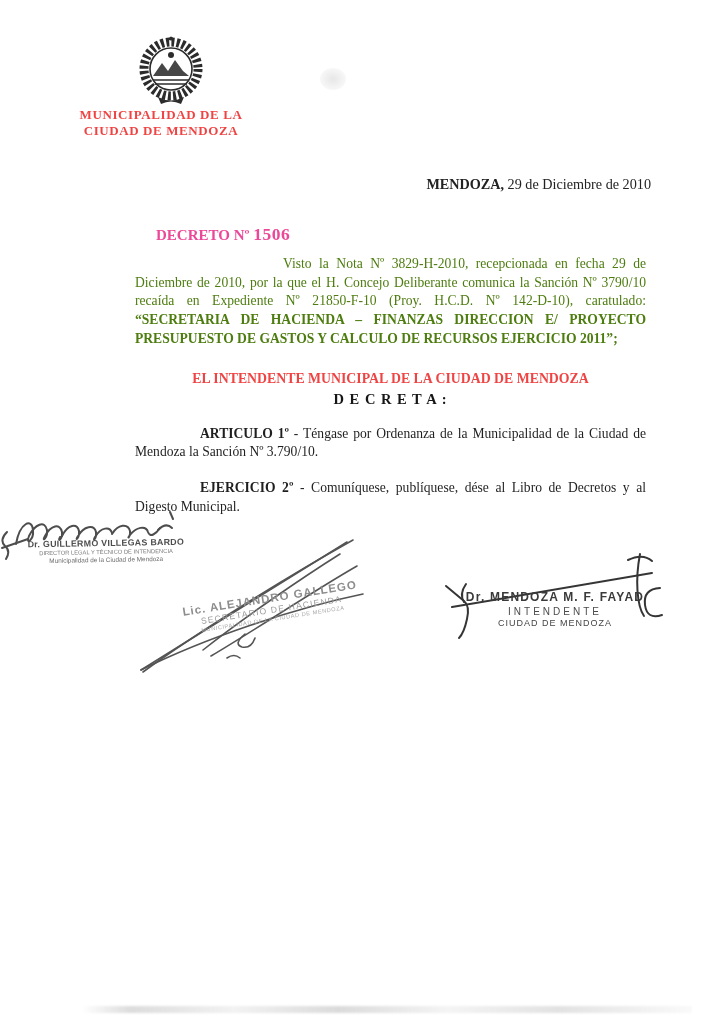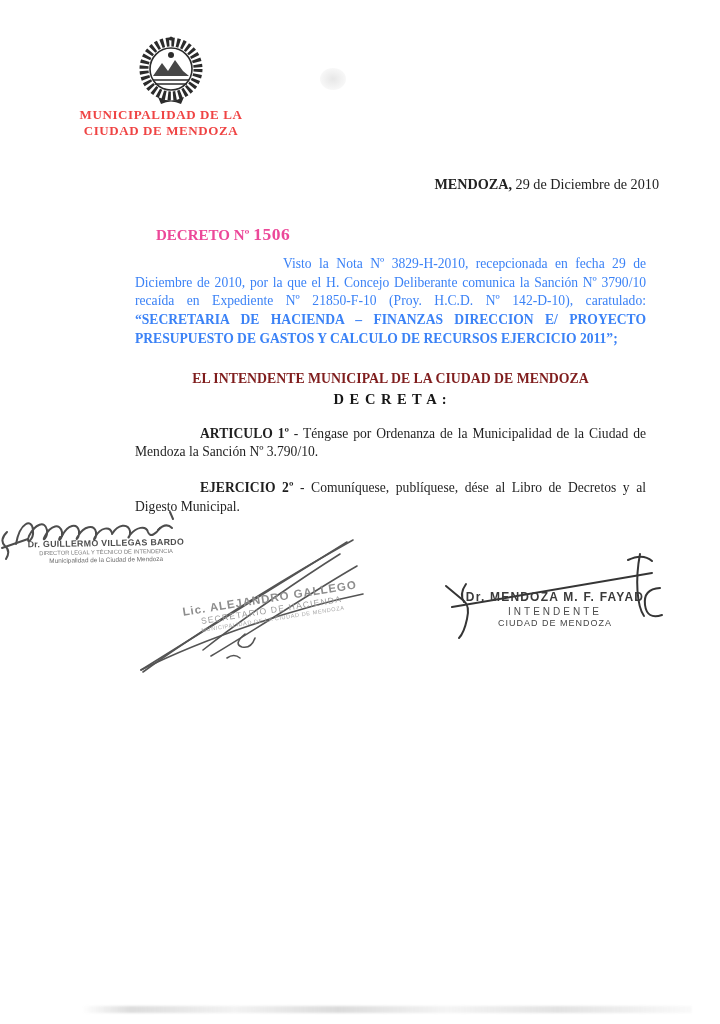--- a/index.html
+++ b/index.html
@@ -17,42 +17,42 @@
   
   .seal { position: absolute; left: 127px; top: 33px; width: 88px; height: 74px; }
   .org-name {
     position: absolute; left: 60px; top: 107px; width: 202px;
     text-align: center; font-weight: bold; font-size: 13px;
     line-height: 15.5px; letter-spacing: 0.6px; color: #ef4444;
   }
 
   
   .dateline {
-    position: absolute; top: 176px; right: 61px;
+    position: absolute; top: 176px; right: 69px;
     font-size: 14.2px; color: #222; white-space: nowrap;
   }
   .dateline .city { font-weight: bold; }
 
   
   .decree-no {
     position: absolute; left: 156px; top: 224px;
     font-weight: bold; font-size: 15px; color: #ec4899; white-space: nowrap;
   }
   .decree-no .num { font-size: 17.5px; letter-spacing: 0.5px; }
 
   
   .content { position: absolute; left: 135px; top: 255px; width: 511px; }
   .p-visto {
     text-align: justify; text-indent: 148px;
-    font-size: 13.6px; line-height: 18.7px; color: #3b82f6;
+    font-size: 13.6px; line-height: 18.7px; color: #4d7c0f;
   }
   .p-visto .quoted { font-weight: bold; }
   .h-intendente {
     margin-top: 22px; text-align: center;
-    font-weight: bold; font-size: 13.8px; color: #7f1d1d;
+    font-weight: bold; font-size: 13.8px; color: #ef4444;
   }
   .h-decreta {
     margin-top: 4px; text-align: center;
     font-weight: bold; font-size: 14.5px; letter-spacing: 1px; color: #161616;
   }
   .p-articulo {
     margin-top: 17px; text-align: justify; text-indent: 65px;
     font-size: 13.6px; line-height: 18.7px; color: #1f1f1f;
   }
   .p-articulo .art-label { font-weight: bold; }

